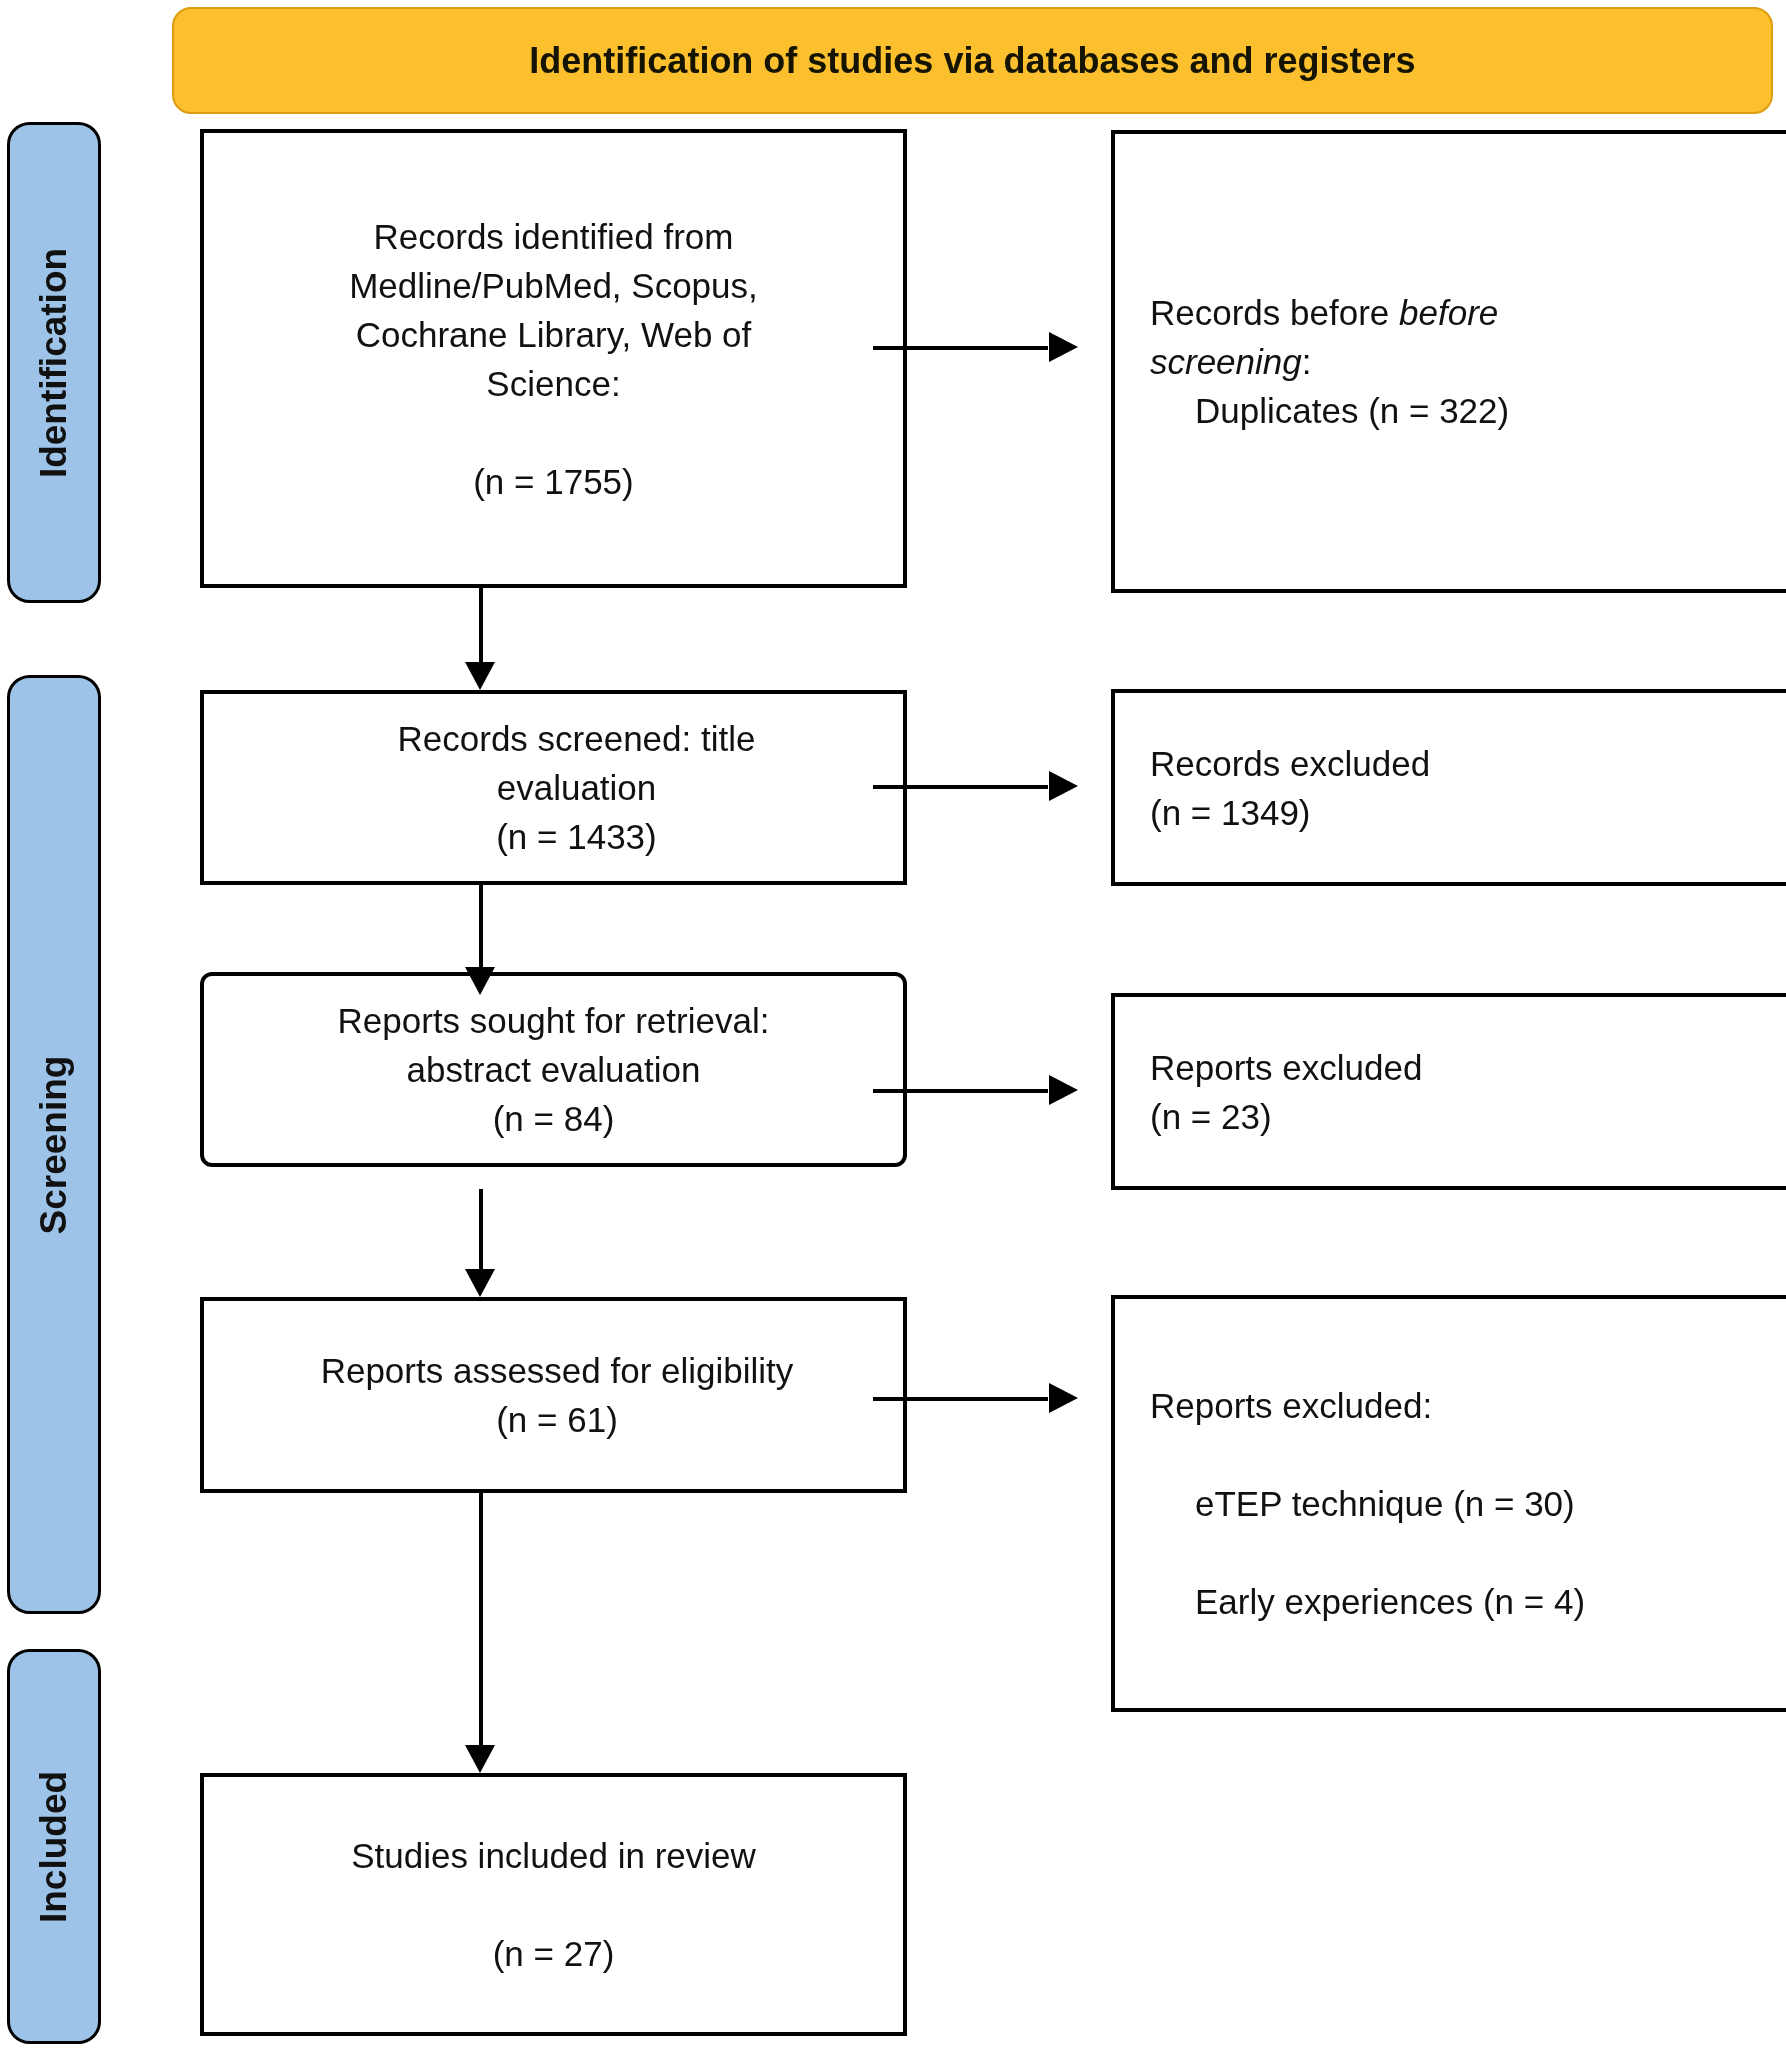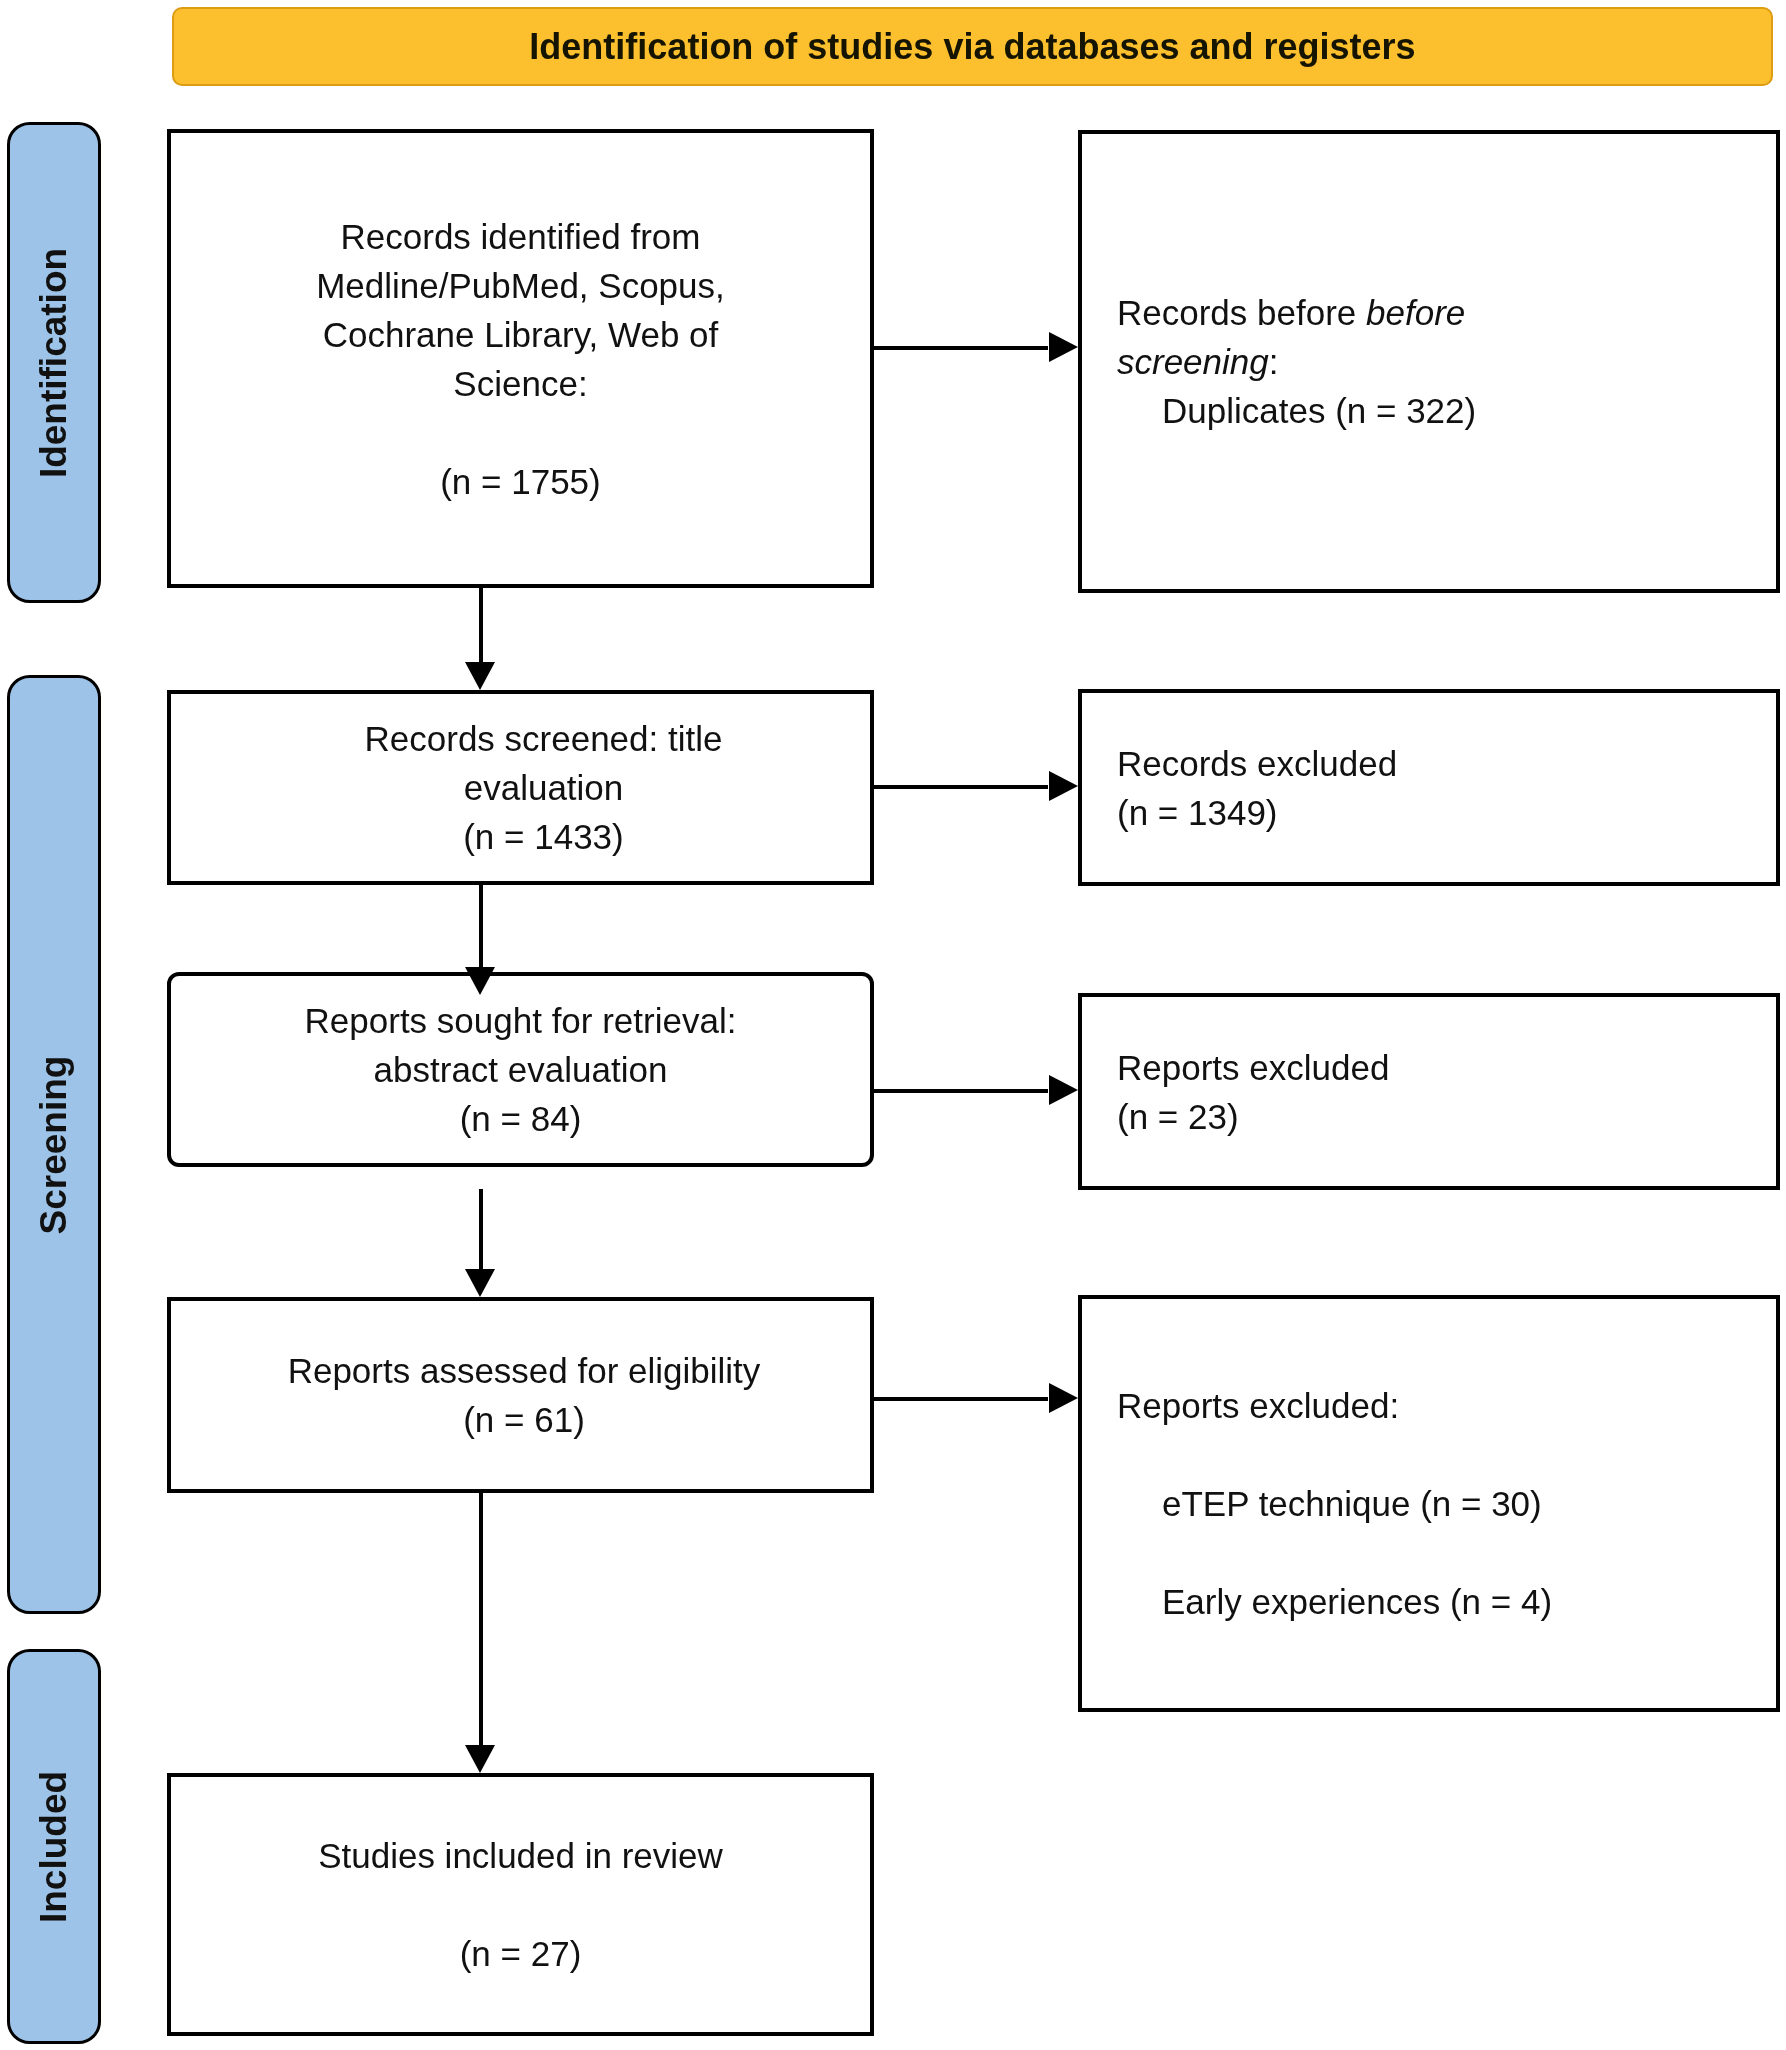--- a/index.html
+++ b/index.html
@@ -8,44 +8,44 @@
     --stage-fill:#9DC3E8;
     --box-border:#000000;
   }
   *{margin:0;padding:0;box-sizing:border-box;}
   html,body{background:#ffffff;}
   body{font-family:"Liberation Sans", sans-serif;color:#111;}
   #canvas{position:relative;width:1787px;height:2051px;background:#fff;overflow:hidden;}
 
   
   .banner{
-    position:absolute;left:172px;top:7px;width:1601px;height:79px;
+    position:absolute;left:172px;top:7px;width:1601px;height:107px;
     background:var(--banner-fill);border:2.6px solid var(--banner-border);
-    border-radius:10px;display:flex;align-items:center;justify-content:center;
+    border-radius:19px;display:flex;align-items:center;justify-content:center;
   }
   .banner-text{font-size:36px;font-weight:bold;color:#141400;}
 
   
   .stage{
     position:absolute;left:7px;width:94px;
     background:var(--stage-fill);border:3.5px solid #000;border-radius:22.6px;
     display:flex;align-items:center;justify-content:center;
   }
   .stage-label{
     transform:rotate(-90deg);white-space:nowrap;
     font-size:37px;font-weight:bold;color:#111;
   }
   #stage-identification{top:122px;height:481px;}
   #stage-screening{top:675px;height:939px;}
   #stage-included{top:1649px;height:395px;}
 
   
   .box{
     position:absolute;background:#fff;border:4.3px solid var(--box-border);
-    display:flex;align-items:center;
+    display:flex;align-items:center;margin-left:33px;
   }
   .box.center{justify-content:center;text-align:center;}
   .box.left{justify-content:flex-start;text-align:left;padding-left:35px;padding-right:21px;}
   .box-text{white-space:pre-line;font-size:35px;line-height:1.40;color:#111;}
   .indent{padding-left:45px;}
 
   .col1{left:167px;width:707px;}
   .col2{left:1078px;width:702px;}
   #box-identified{top:129px;height:459px;}
   #box-screened{top:690px;height:195px;padding-left:46px;}

